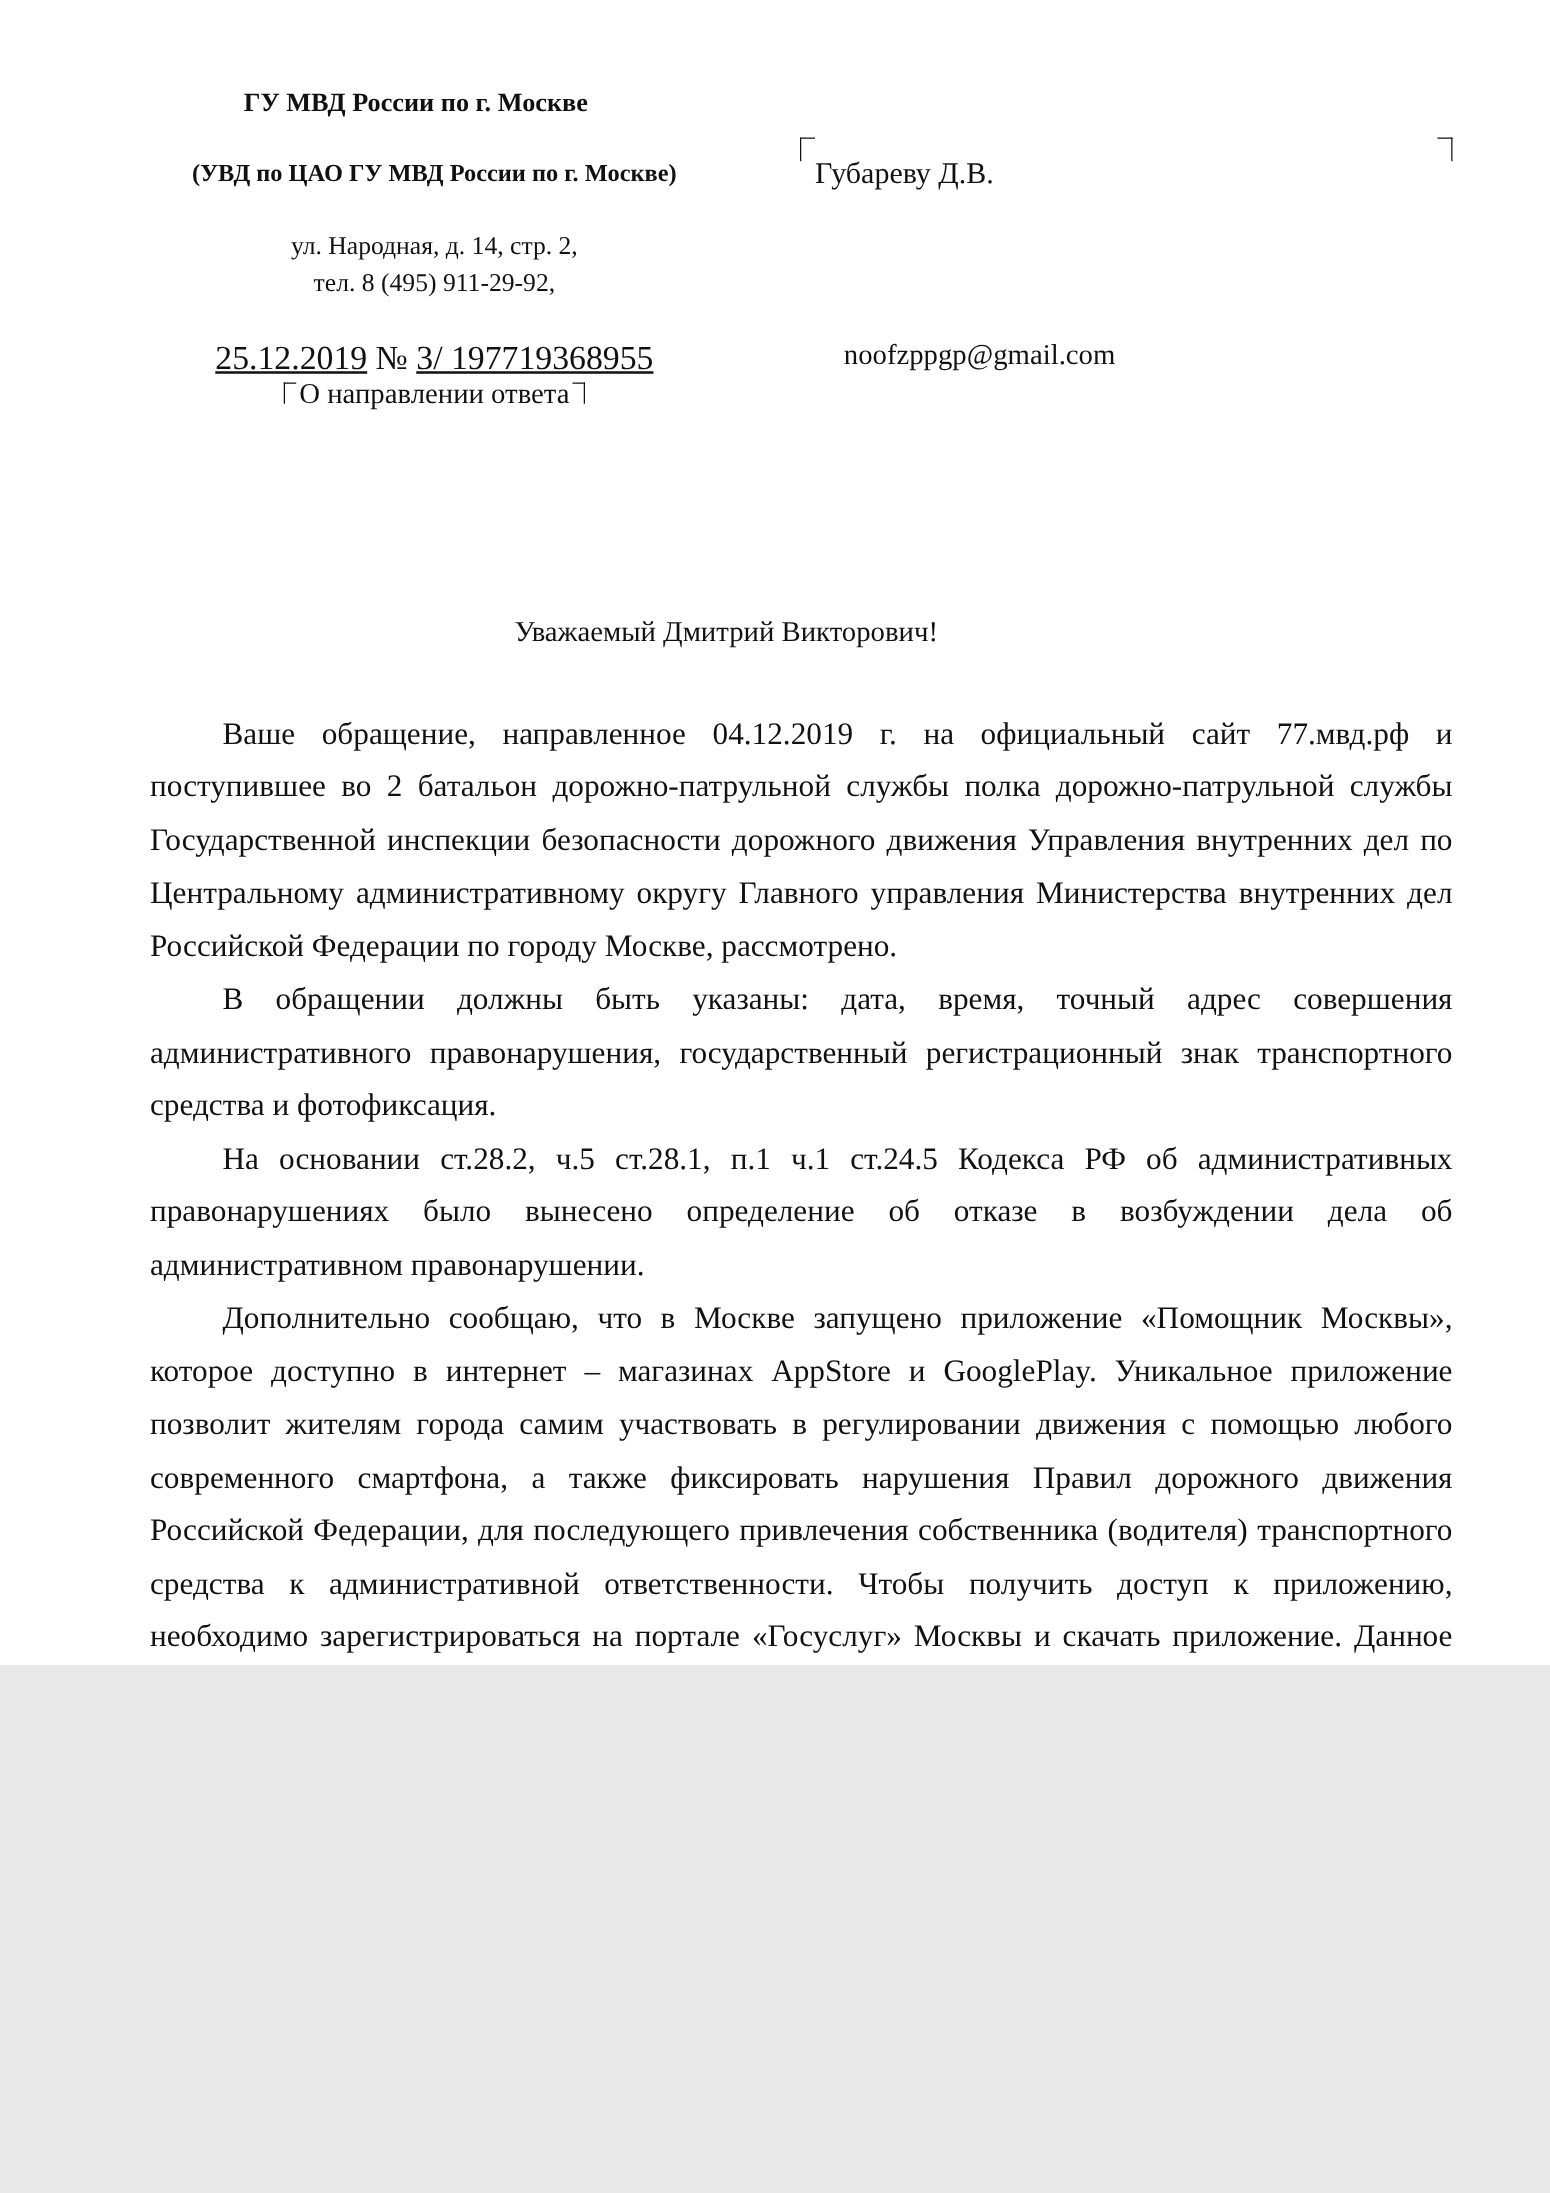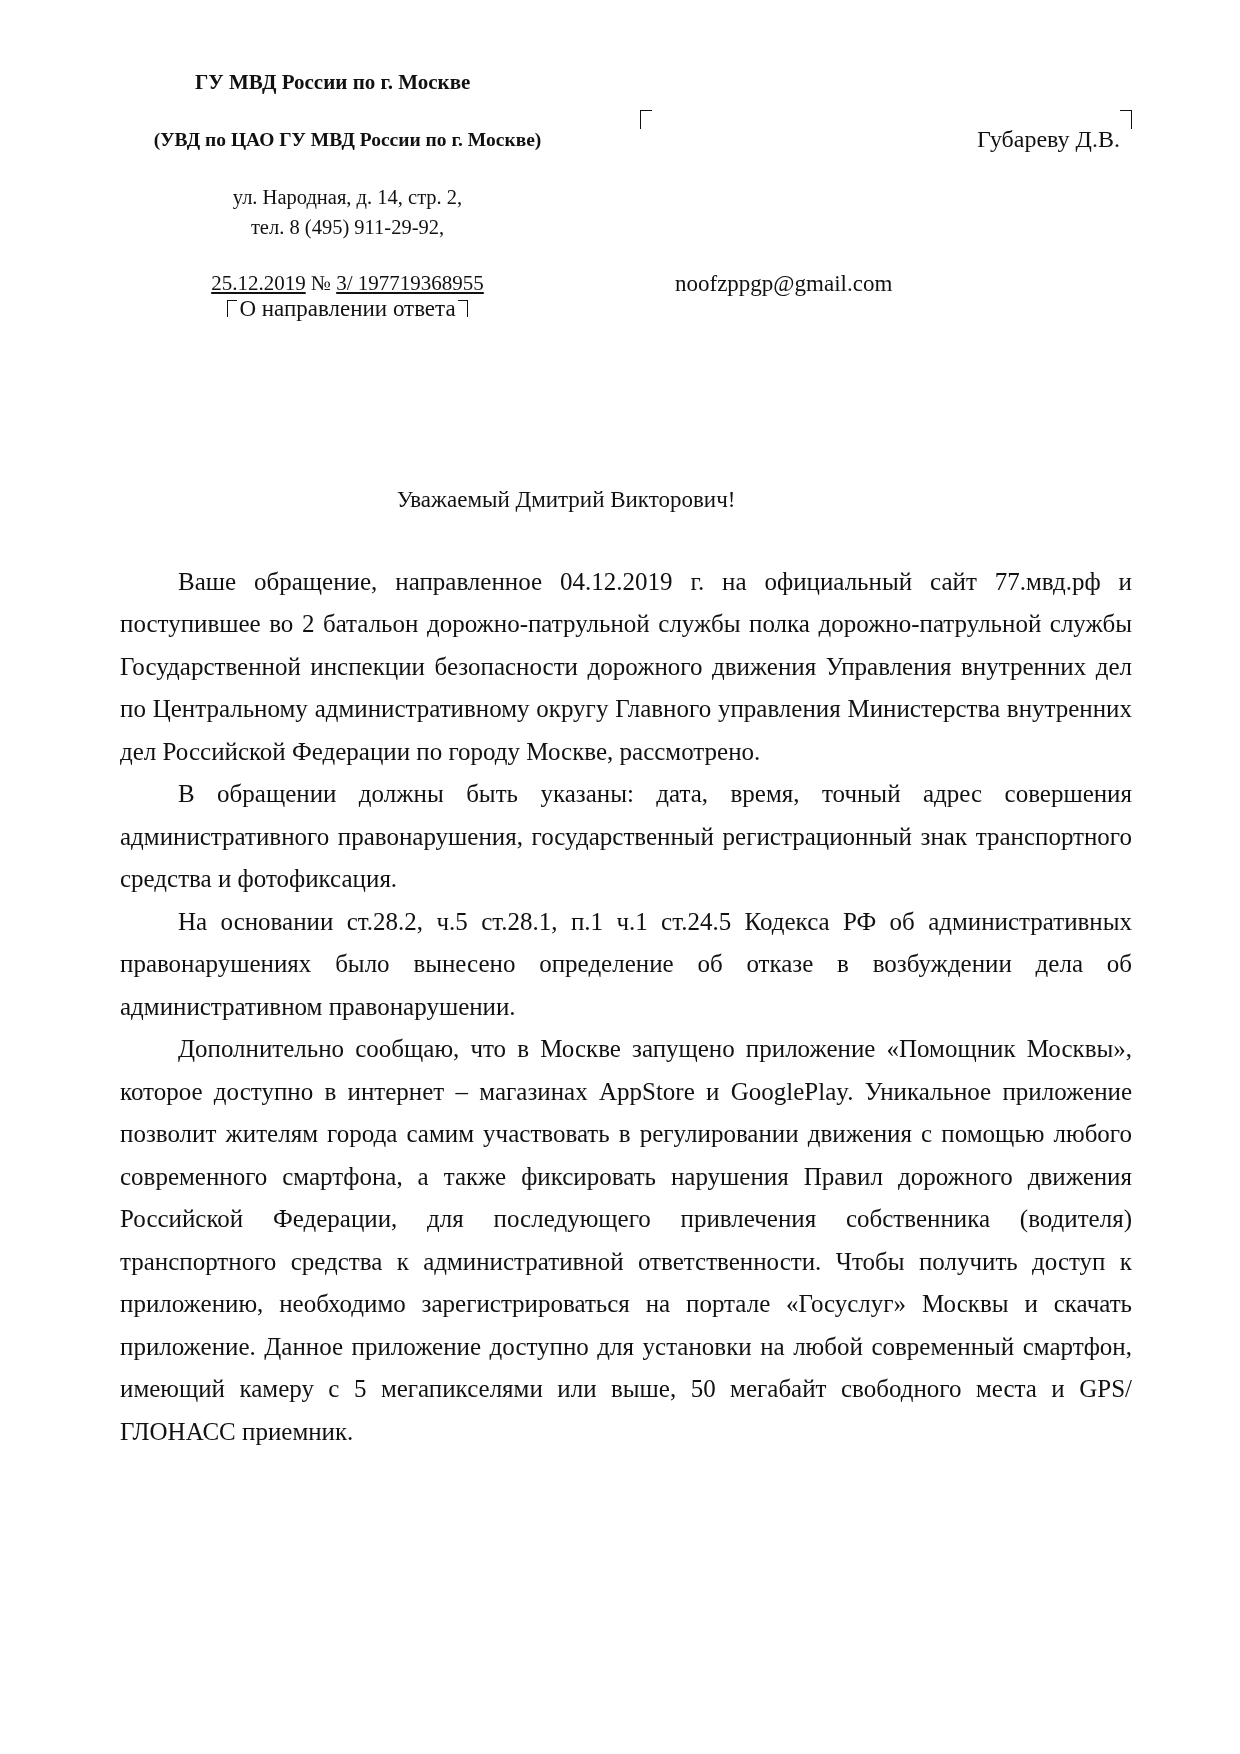--- a/index.html
+++ b/index.html
@@ -3,27 +3,27 @@
 <meta charset="utf-8">
 <style>
   html, body {
     margin: 0;
     padding: 0;
     background: #e8e8e8;
   }
   .page {
     position: relative;
     width: 1240px;
-    height: 1754px;
+    height: 1332px;
     margin: 0 auto;
     background: #ffffff;
     color: #111111;
     font-family: "Liberation Serif", "DejaVu Serif", serif;
     box-sizing: border-box;
-    padding: 70px 108px 60px 120px;
+    padding: 70px 78px 60px 120px;
     overflow: hidden;
   }
   
   .header {
     display: flex;
     flex-direction: row;
     align-items: flex-start;
   }
   .letterhead {
     width: 455px;
@@ -49,21 +49,21 @@
     margin-top: 2px;
     white-space: nowrap;
   }
   .address-block {
     margin-top: 32px;
     font-size: 20.5px;
     line-height: 1.46;
   }
   .ref-line {
     margin-top: 28px;
-    font-size: 21px;
+    font-size: 27px;
     white-space: nowrap;
   }
   .ref-underlined {
     text-decoration: underline;
   }
   .subject-line {
     margin-top: 0;
     font-size: 23px;
     display: flex;
     align-items: center;
@@ -91,21 +91,21 @@
     justify-content: space-between;
   }
   .addressee-corner {
     display: inline-block;
     width: 11px;
     height: 18px;
     margin-top: 2px;
   }
   .addressee-name {
     font-size: 24px;
-    text-align: right;
+    text-align: left;
     flex-grow: 1;
     padding-top: 18px;
   }
   .addressee-email {
     margin-top: 118px;
     padding-left: 35px;
     font-size: 23px;
   }
 
   

